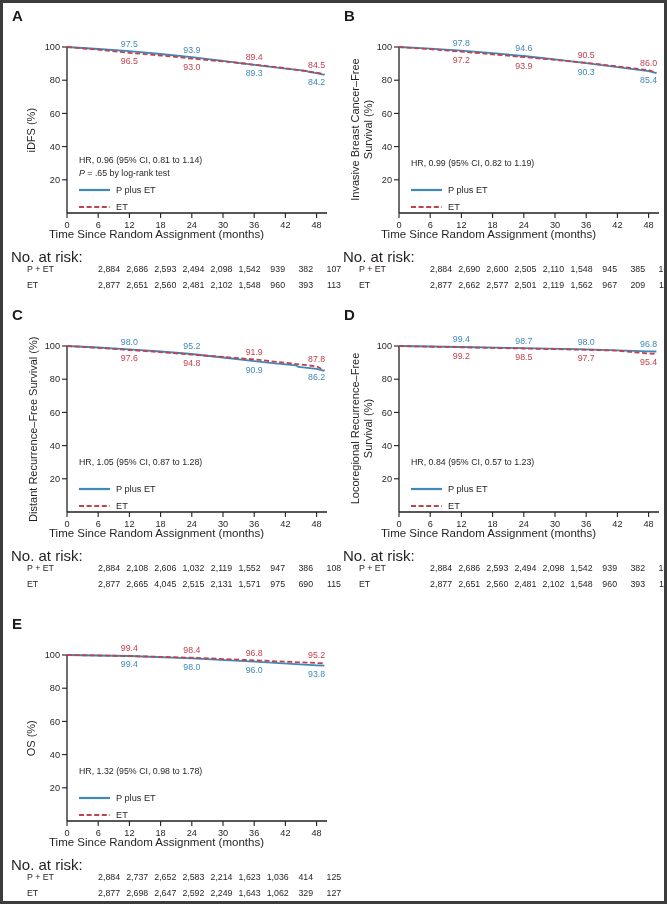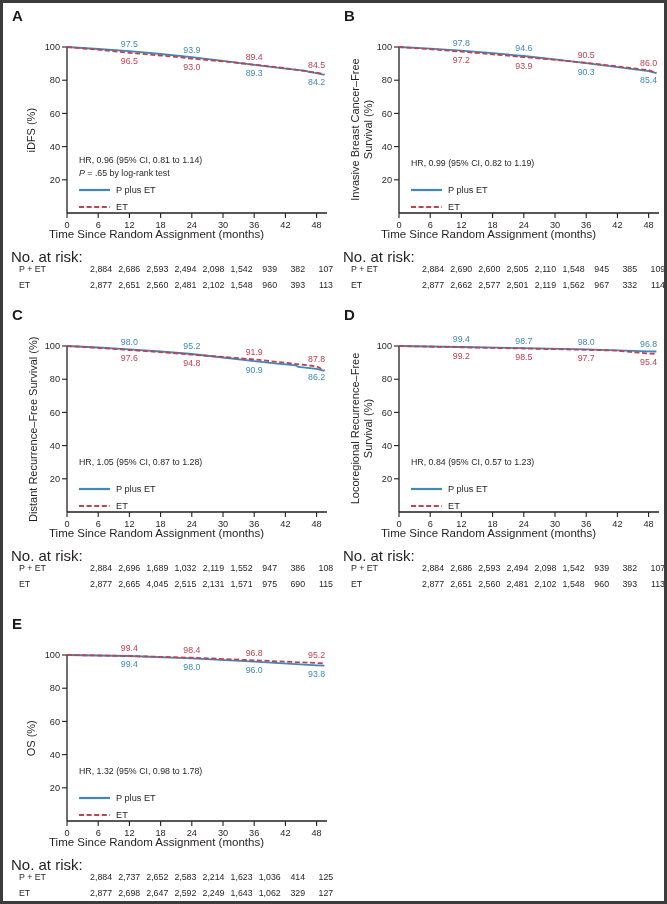--- a/index.html
+++ b/index.html
@@ -13,21 +13,21 @@
   .pE{left:0px;top:608px;height:290px}
   .letter{position:absolute;left:9px;top:4px;font-size:15px;font-weight:bold;color:#1a1a1a;letter-spacing:.5px}
   .plot{position:absolute;left:32px;top:32px;width:296px;height:200px;overflow:visible}
   svg text{font-family:"Liberation Sans","DejaVu Sans",sans-serif}
   .ylabel{position:absolute;text-align:center;transform:rotate(-90deg);transform-origin:50% 50%;font-size:11px;line-height:12.5px;color:#231F20}
   .yl-short{width:210px;left:-77px;top:121px}
   .yl-two{width:210px;left:-79px;top:114px}
   .yl-long{width:250px;left:-95px;top:121px}
   .xlabel{position:absolute;left:46px;top:225px;width:296px;text-align:left;font-size:11.5px;color:#231F20}
   .risk-title{position:absolute;left:8px;top:245px;font-size:15px;color:#231F20}
-  .risk-row{position:absolute;left:16px;width:321px;display:flex;font-size:8.8px;color:#231F20}
+  .risk-row{position:absolute;left:24px;width:321px;display:flex;font-size:8.8px;color:#231F20}
   .r1{top:261px}.r2{top:277px}
   .rlabel{width:68px;flex:none}
   .rcells{display:flex;flex:1}
   .cell{flex:1;text-align:center}
 </style>
 </head>
 <body>
 
 <div id="fig">
 
@@ -188,21 +188,21 @@
     <div class="risk-row r2">
       <span class="rlabel">ET</span>
       <span class="rcells">
           <span class="cell">2,877</span>
           <span class="cell">2,662</span>
           <span class="cell">2,577</span>
           <span class="cell">2,501</span>
           <span class="cell">2,119</span>
           <span class="cell">1,562</span>
           <span class="cell">967</span>
-          <span class="cell">332</span>
+          <span class="cell">209</span>
           <span class="cell">114</span>
         </span>
     </div>
   </section>
 
   <section class="panel pC">
     <div class="letter">C</div>
     <div class="ylabel yl-long">
         <div>Distant Recurrence–Free Survival (%)</div>
       </div>
@@ -252,22 +252,22 @@
         <text x="81" y="158" font-size="9.2" fill="#231F20">P plus ET</text>
         <line x1="44" y1="172" x2="75" y2="172" stroke="#C2414F" stroke-width="2.2" stroke-dasharray="5 2.6"></line>
         <text x="81" y="175" font-size="9.2" fill="#231F20">ET</text>
       </svg>
     <div class="xlabel">Time Since Random Assignment (months)</div>
     <div class="risk-title">No. at risk:</div>
     <div class="risk-row r1">
       <span class="rlabel">P + ET</span>
       <span class="rcells">
           <span class="cell">2,884</span>
-          <span class="cell">2,696</span>
-          <span class="cell">1,689</span>
+          <span class="cell">2,108</span>
+          <span class="cell">2,606</span>
           <span class="cell">1,032</span>
           <span class="cell">2,119</span>
           <span class="cell">1,552</span>
           <span class="cell">947</span>
           <span class="cell">386</span>
           <span class="cell">108</span>
         </span>
     </div>
     <div class="risk-row r2">
       <span class="rlabel">ET</span>

